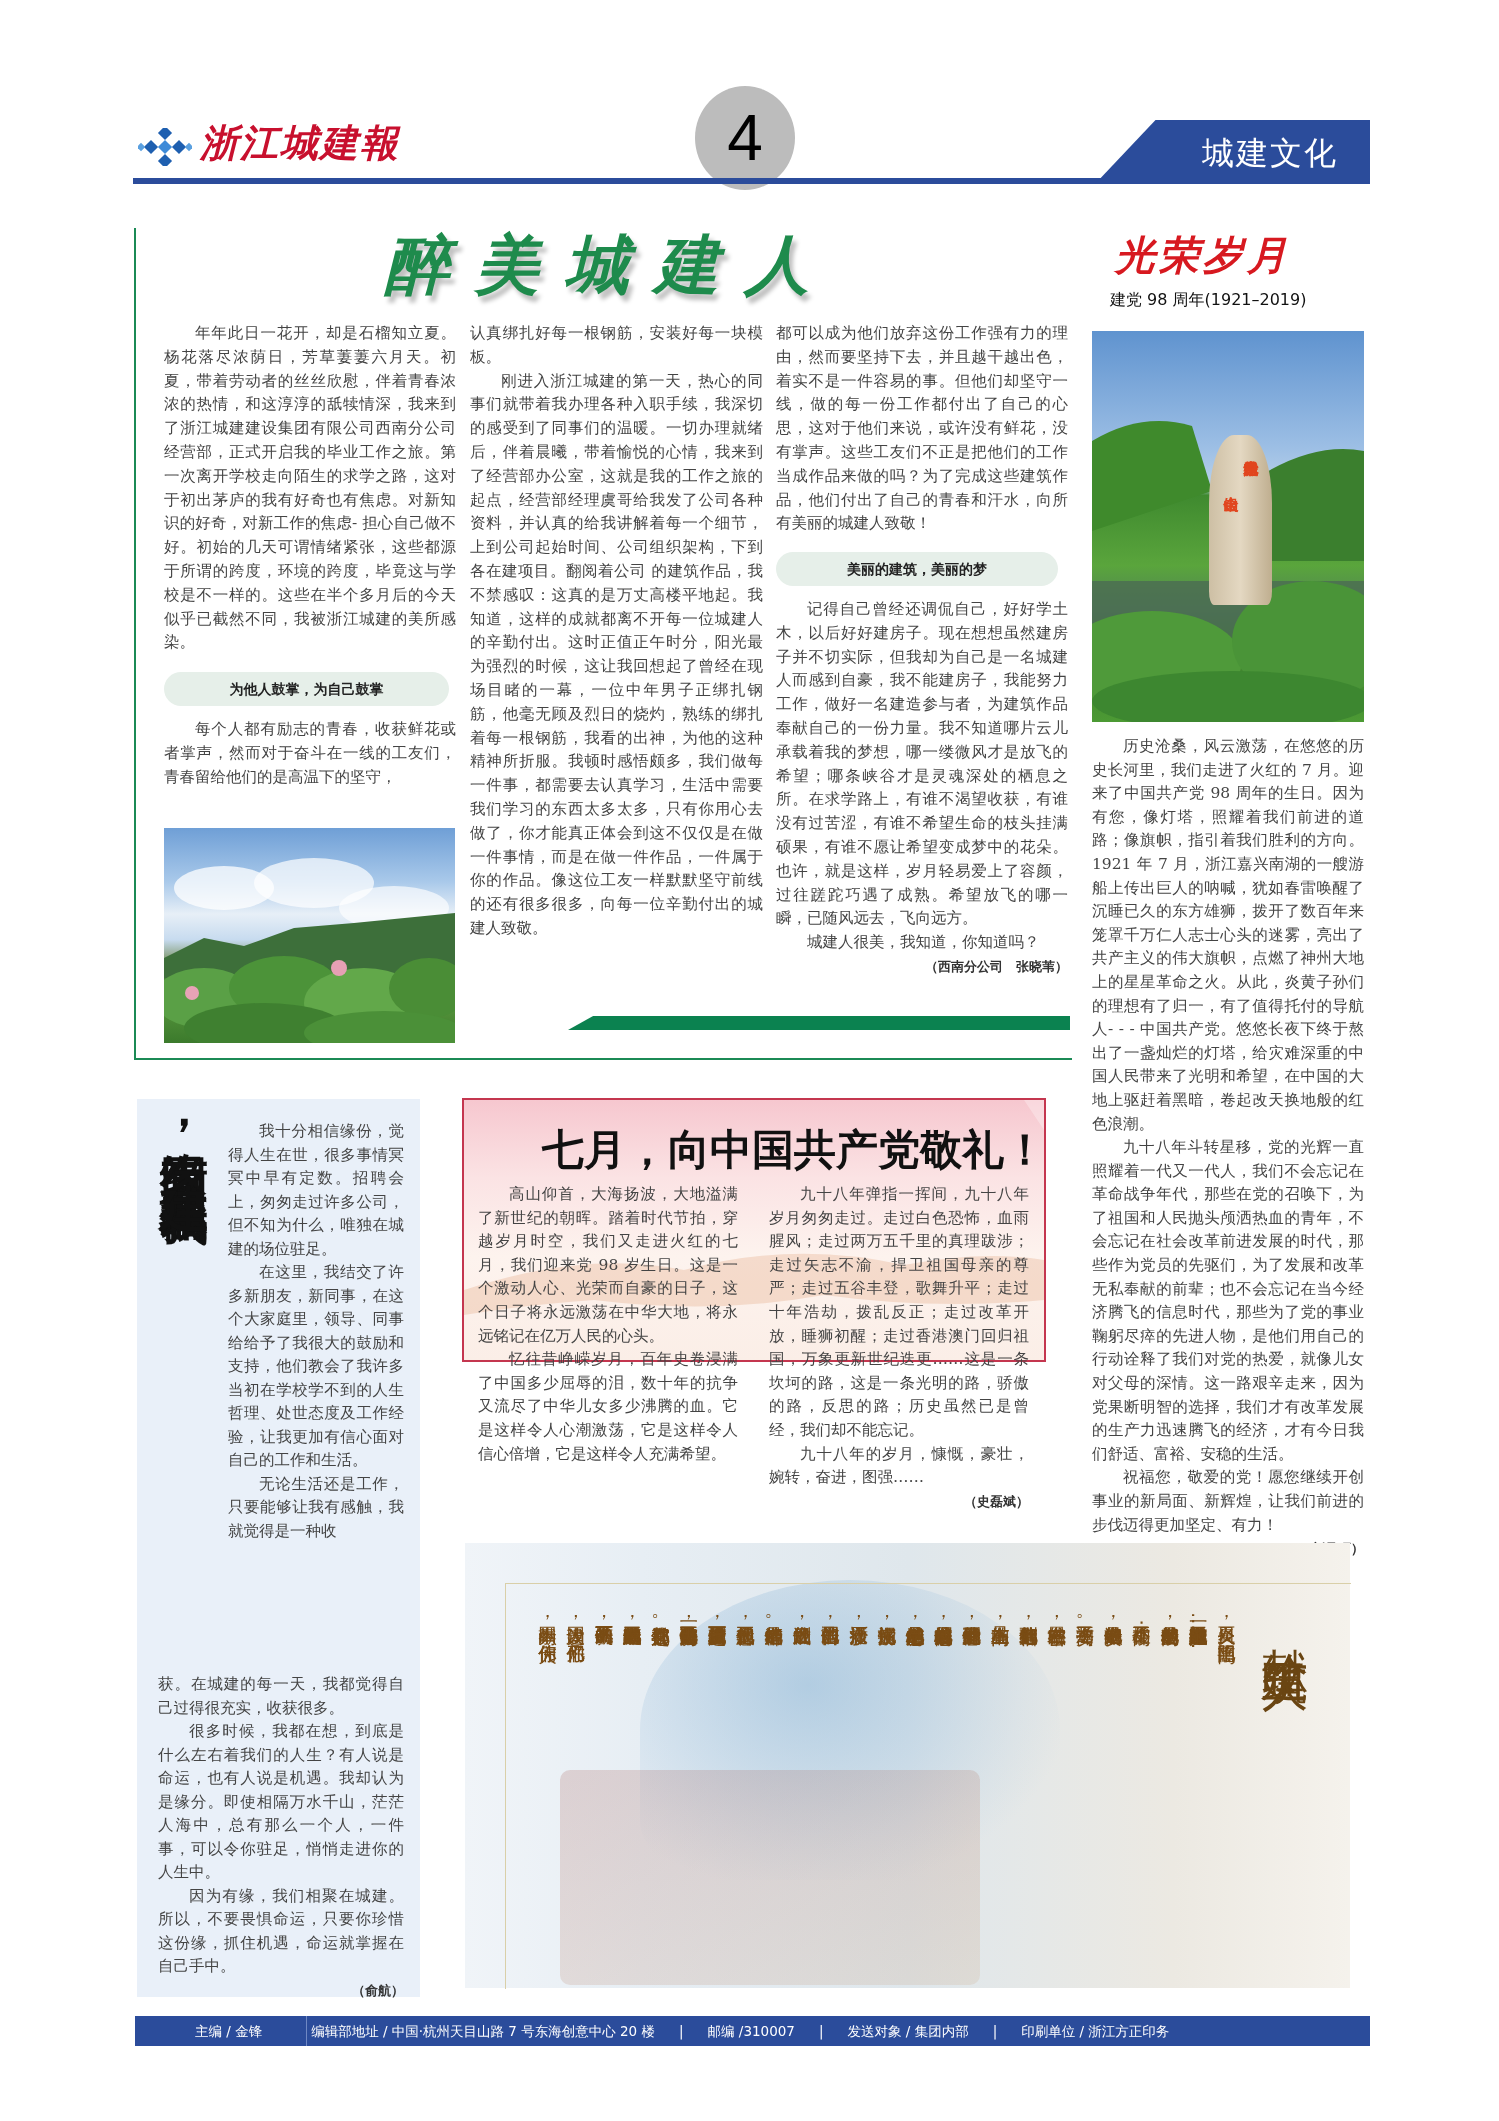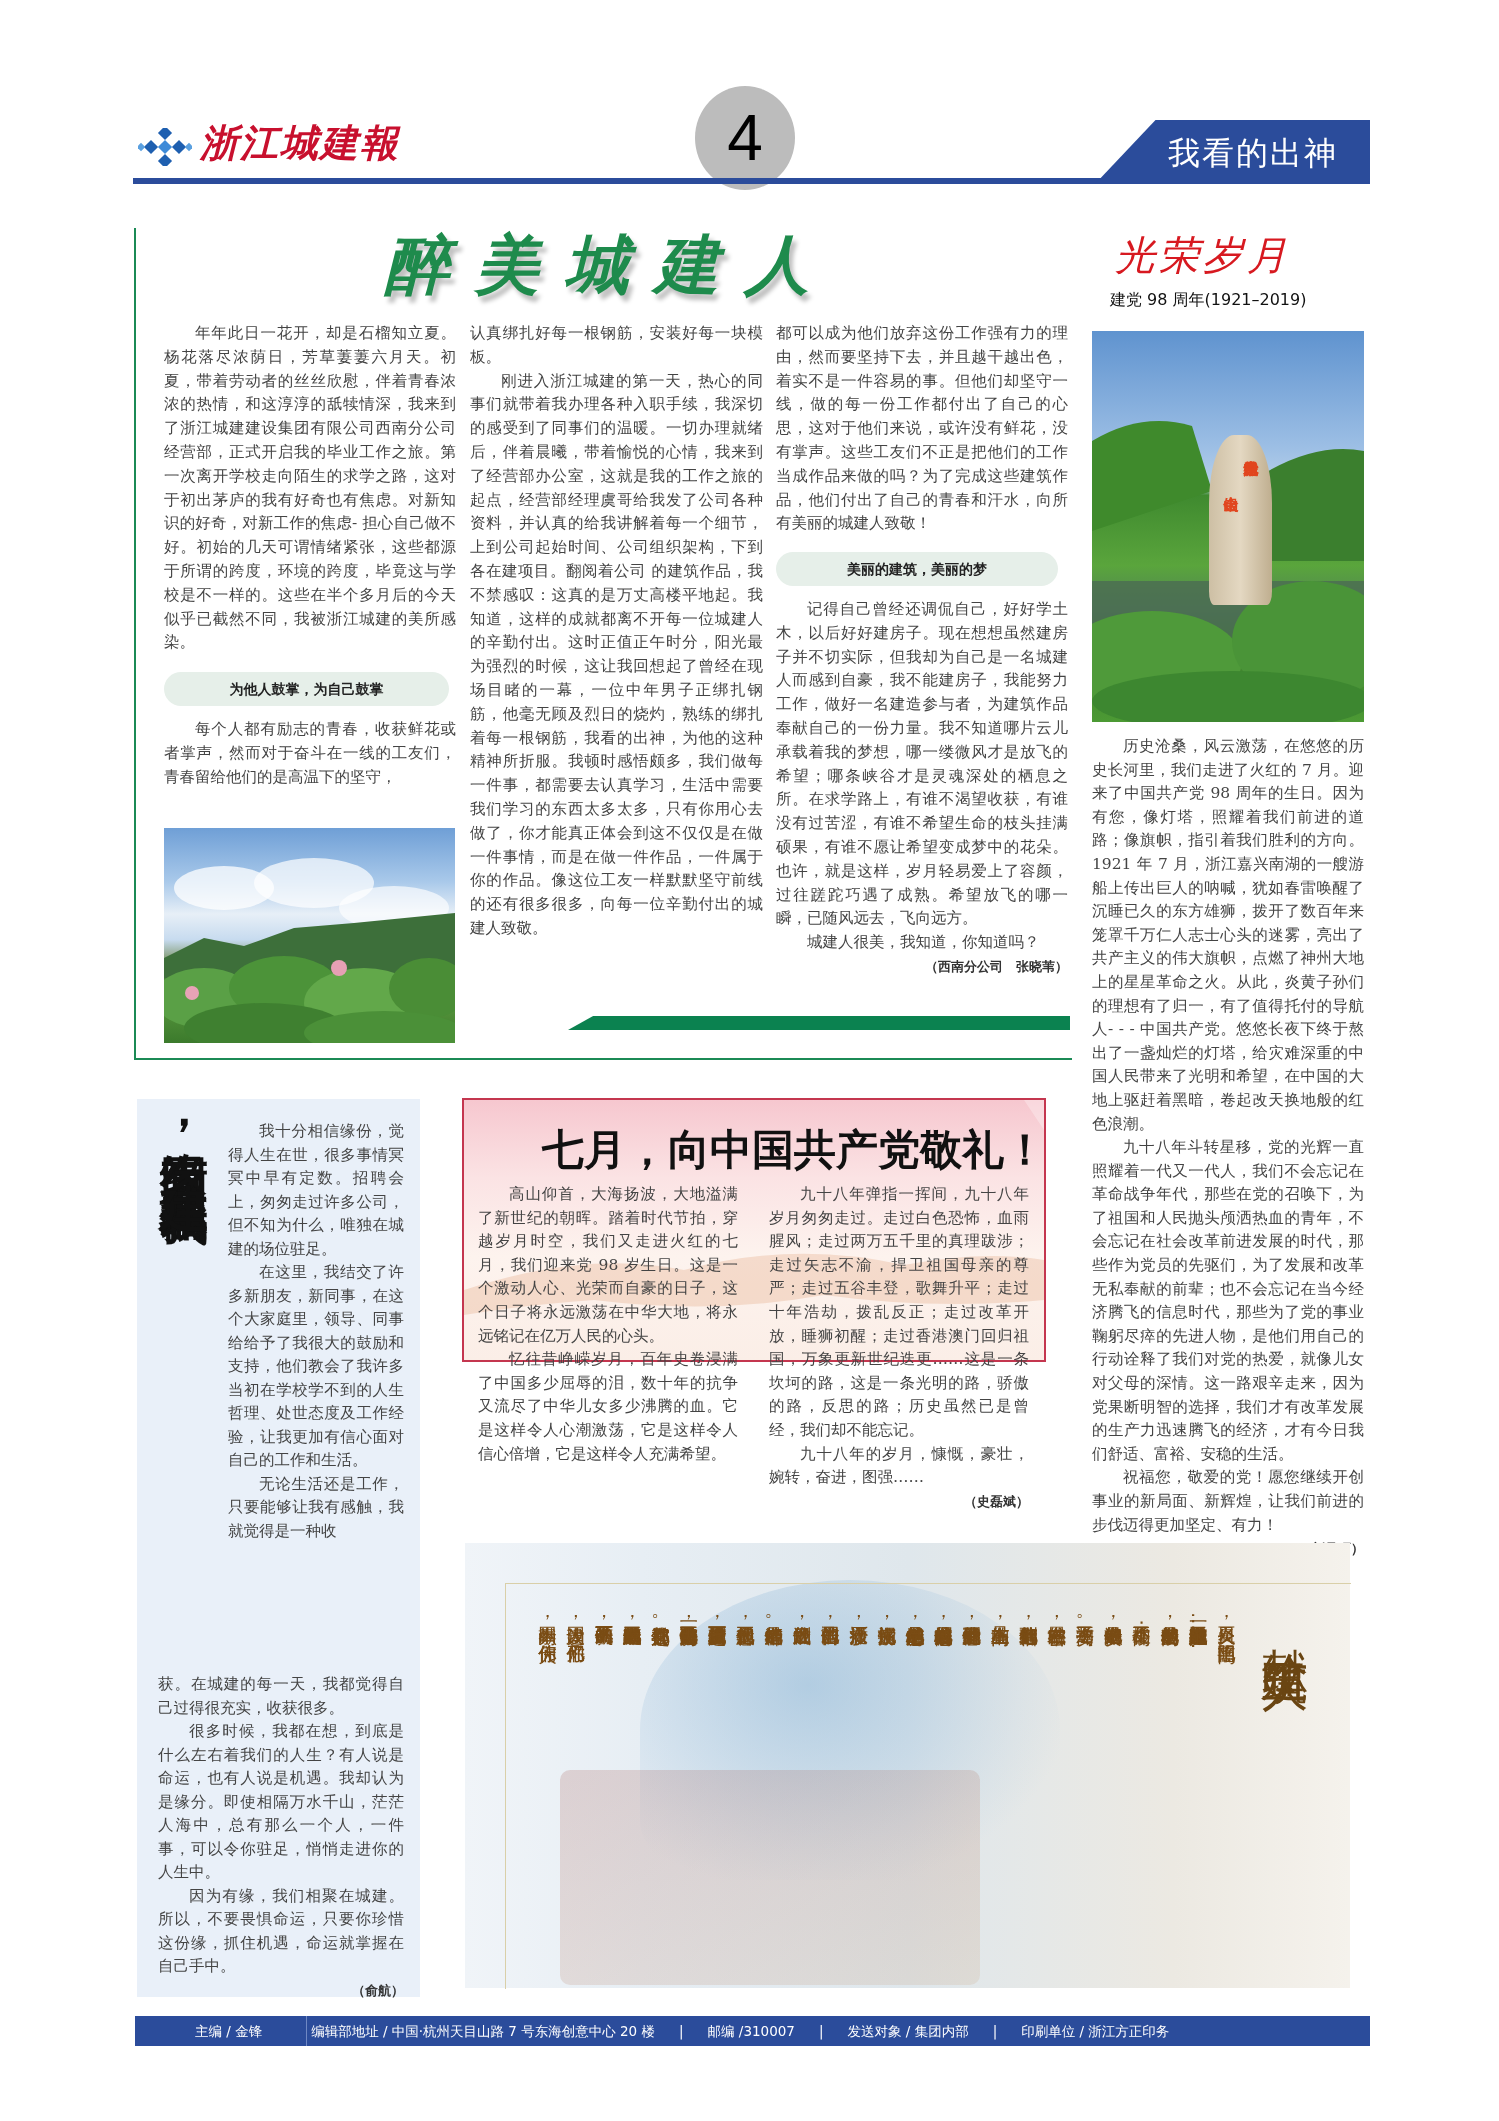--- a/index.html
+++ b/index.html
@@ -18,21 +18,21 @@
   .feature-title { left:360px; top:222px; width:500px; text-align:center; font-family:"DejaVu Serif",serif; font-weight:bold; font-style:italic; font-size:64px; color:#1e8b4c; letter-spacing:26px; text-shadow:4px 6px 4px rgba(0,0,0,0.25); }
   .col { position:absolute; font-size:15.5px; line-height:23.8px; text-align:justify; color:#444; }
   .col p { margin:0; text-indent:2em; }
   .col p.noind { text-indent:0; }
   .subhead { position:absolute; height:34px; border-radius:17px; background:#e6efe9; text-align:center; line-height:34px; font-family:"DejaVu Sans",sans-serif; font-weight:bold; font-size:14px; color:#222; }
   .byline { text-align:right; font-family:"DejaVu Sans",sans-serif; font-size:13px; font-weight:bold; color:#333; }
   .photo-lotus { left:164px; top:828px; width:291px; height:215px;
     background:linear-gradient(180deg,#6f9fd6 0%,#a9c9ea 25%,#e7eff7 40%,#c7dbef 52%,#7d9668 62%,#3f7a32 68%,#5c9a3f 78%,#3b7a2c 100%); }
   .green-bar { left:568px; top:1016px; width:502px; height:14px; background:#0b8250; clip-path:polygon(5% 0,100% 0,100% 100%,0 100%); }
   
-  .glory-title { left:1115px; top:228px; font-family:"DejaVu Sans",sans-serif; font-weight:normal; font-style:italic; font-size:40px; color:#d71920; letter-spacing:4px; }
+  .glory-title { left:1115px; top:228px; font-family:"DejaVu Sans",sans-serif; font-weight:bold; font-style:italic; font-size:40px; color:#d71920; letter-spacing:4px; }
   .glory-sub { left:1110px; top:290px; font-family:"DejaVu Sans",sans-serif; font-size:16px; color:#111; }
   .photo-rock { left:1092px; top:331px; width:272px; height:391px;
     background:linear-gradient(180deg,#5f93cf 0%,#9dbfe5 30%,#b9d2ea 40%,#3f8a2f 42%,#5aa53c 60%,#4f7f58 72%,#3c7a2d 80%,#4c9a34 100%); }
   .rock { position:absolute; left:1209px; top:435px; width:63px; height:170px; background:linear-gradient(90deg,#cdbfa4,#e4d8c2,#bfae8f); border-radius:40% 40% 8% 8%; }
   .rock span { position:absolute; color:#e1461f; font-size:15px; font-weight:bold; writing-mode:vertical-rl; }
   
   .yuan-box { left:137px; top:1099px; width:283px; height:898px; background:#e9f0f9; }
   .yuan-title { left:150px; top:1120px; width:70px; writing-mode:vertical-rl; font-family:"DejaVu Serif",serif; font-weight:bold; font-size:48px; color:#111; letter-spacing:-2px; line-height:70px; }
   
   .salute-box { left:462px; top:1098px; width:580px; height:260px; border:2px solid #c4364f; background:linear-gradient(180deg,#f6c7cf 0%,#fbe3e4 30%,#fdf3ee 60%,#fbeee7 100%); }
@@ -60,21 +60,21 @@
     <rect x="22" y="28" width="10" height="10" transform="rotate(45 27 33)"></rect>
     <rect x="22" y="14" width="10" height="10" fill="#3d8ad8" transform="rotate(45 27 19)"></rect>
     <rect x="0" y="16" width="6" height="6" fill="#5aa0e0" transform="rotate(45 3 19)"></rect>
     <rect x="48" y="16" width="6" height="6" fill="#5aa0e0" transform="rotate(45 51 19)"></rect>
   </g>
 </svg>
 <div class="abs logo-text">浙江城建報</div>
 <div class="abs page-num">4</div>
 <div class="abs head-rule"></div>
 <div class="abs section-tab">
-  <span>我看的出神</span>
+  <span>城建文化</span>
 </div>
 
 <div class="abs feature-frame"></div>
 <div class="abs feature-title">醉美城建人</div>
 
 <div class="col" style="left:164px; top:322px; width:292px;">
   <p>年年此日一花开，却是石榴知立夏。杨花落尽浓荫日，芳草萋萋六月天。初夏，带着劳动者的丝丝欣慰，伴着青春浓浓的热情，和这淳淳的舐犊情深，我来到了浙江城建建设集团有限公司西南分公司经营部，正式开启我的毕业工作之旅。第一次离开学校走向陌生的求学之路，这对于初出茅庐的我有好奇也有焦虑。对新知识的好奇，对新工作的焦虑- 担心自己做不好。初始的几天可谓情绪紧张，这些都源于所谓的跨度，环境的跨度，毕竟这与学校是不一样的。这些在半个多月后的今天似乎已截然不同，我被浙江城建的美所感染。</p>
 </div>
 <div class="subhead" style="left:164px; top:672px; width:285px;">为他人鼓掌，为自己鼓掌</div>
 <div class="col" style="left:164px; top:718px; width:292px;">

